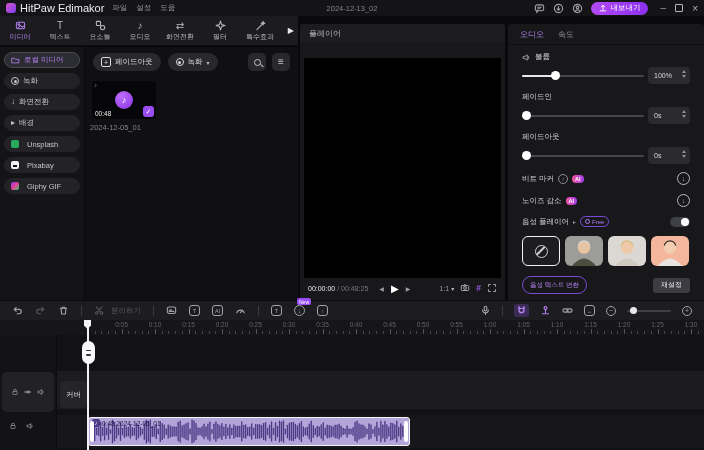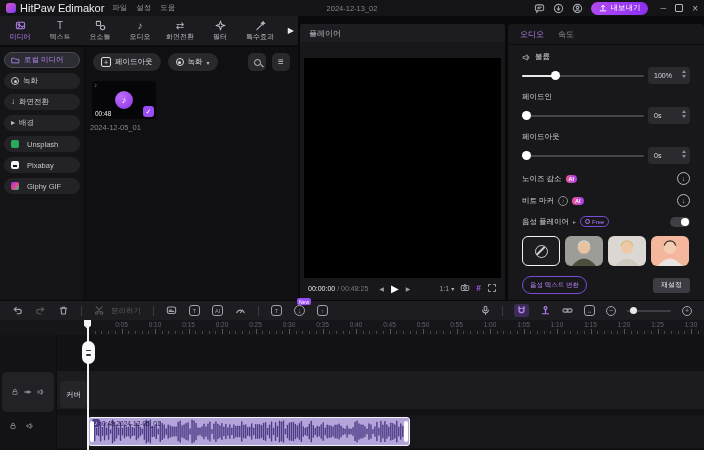--- a/index.html
+++ b/index.html
@@ -425,27 +425,27 @@
         </span>
       <span class="valbox">
           <span>0s</span>
           <span class="stepper">
             <i class="up"></i>
             <i class="dn"></i>
           </span>
         </span>
     </div>
     <div class="feat-row">
-      <span>노이즈 감소</span>
+      <span>비트 마커</span>
+      <span class="info-ic">i</span>
       <span class="ai-badge">AI</span>
       <span class="dl-circle">↓</span>
     </div>
     <div class="feat-row">
-      <span>비트 마커</span>
-      <span class="info-ic">i</span>
+      <span>노이즈 감소</span>
       <span class="ai-badge">AI</span>
       <span class="dl-circle">↓</span>
     </div>
     <div class="feat-row">
       <span>음성 플레이어</span>
       <span class="chev">▸</span>
       <span class="free-badge">
           <span>Free</span>
         </span>
       <span class="toggle">

